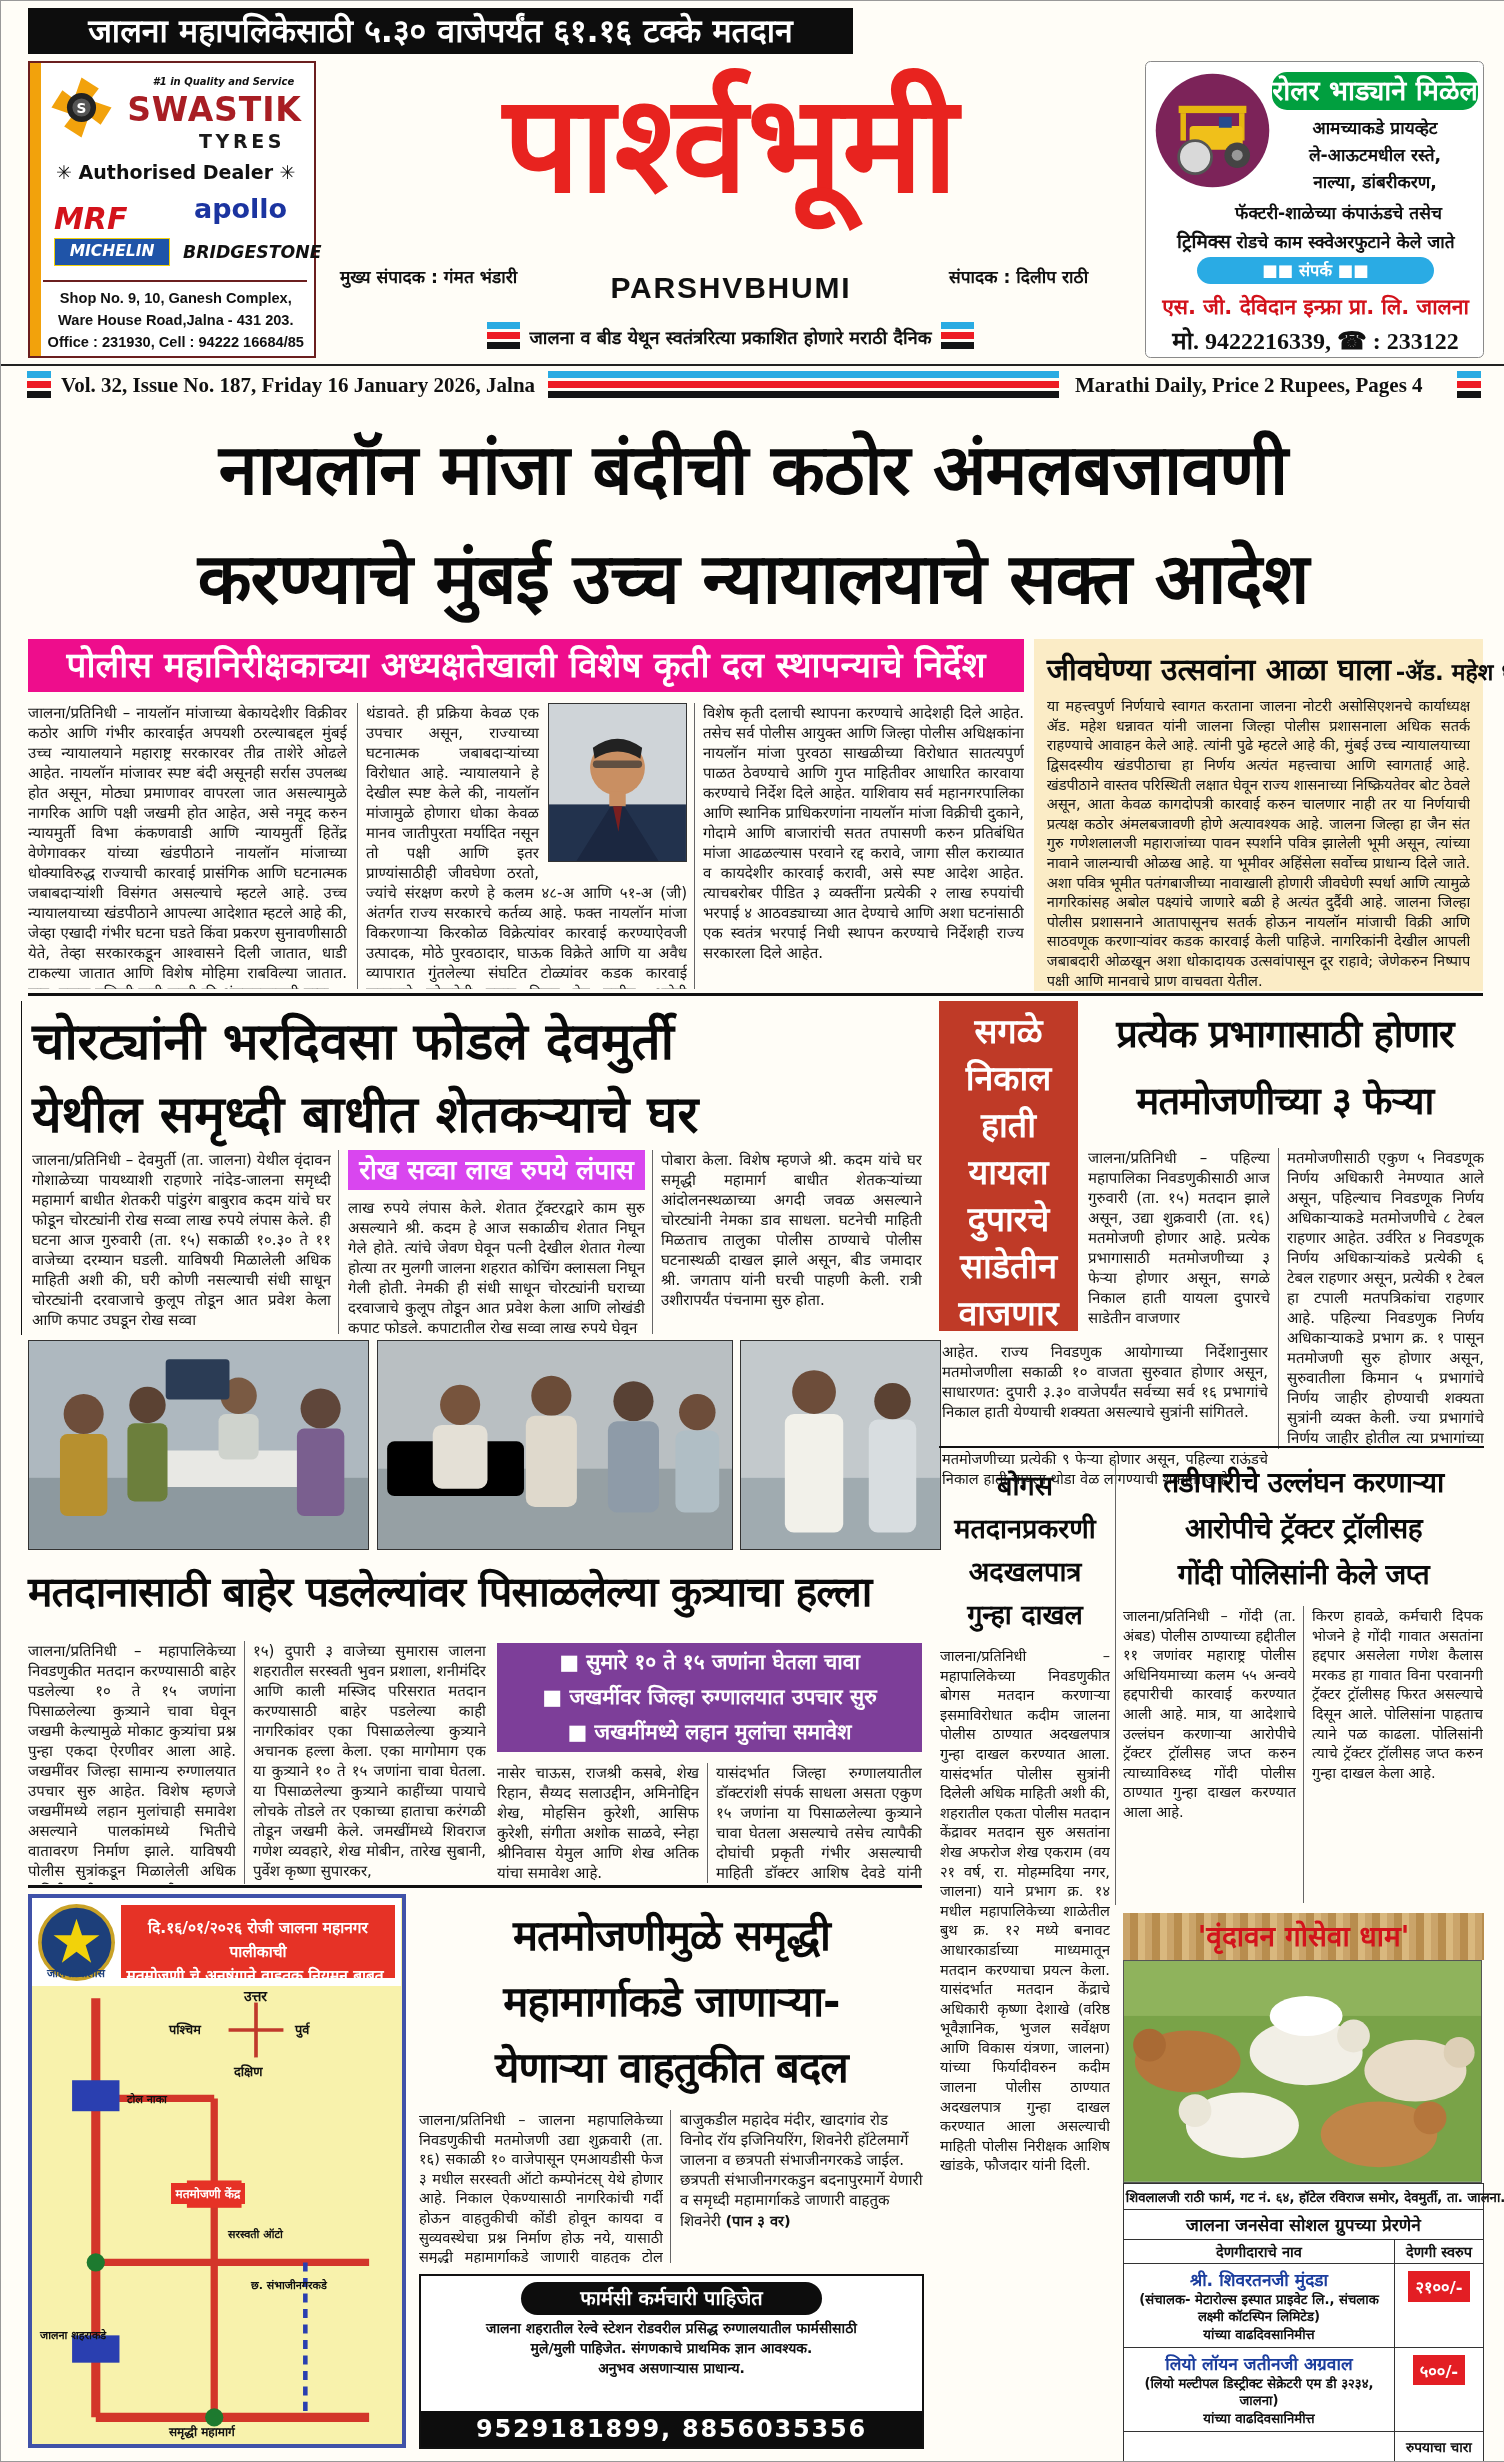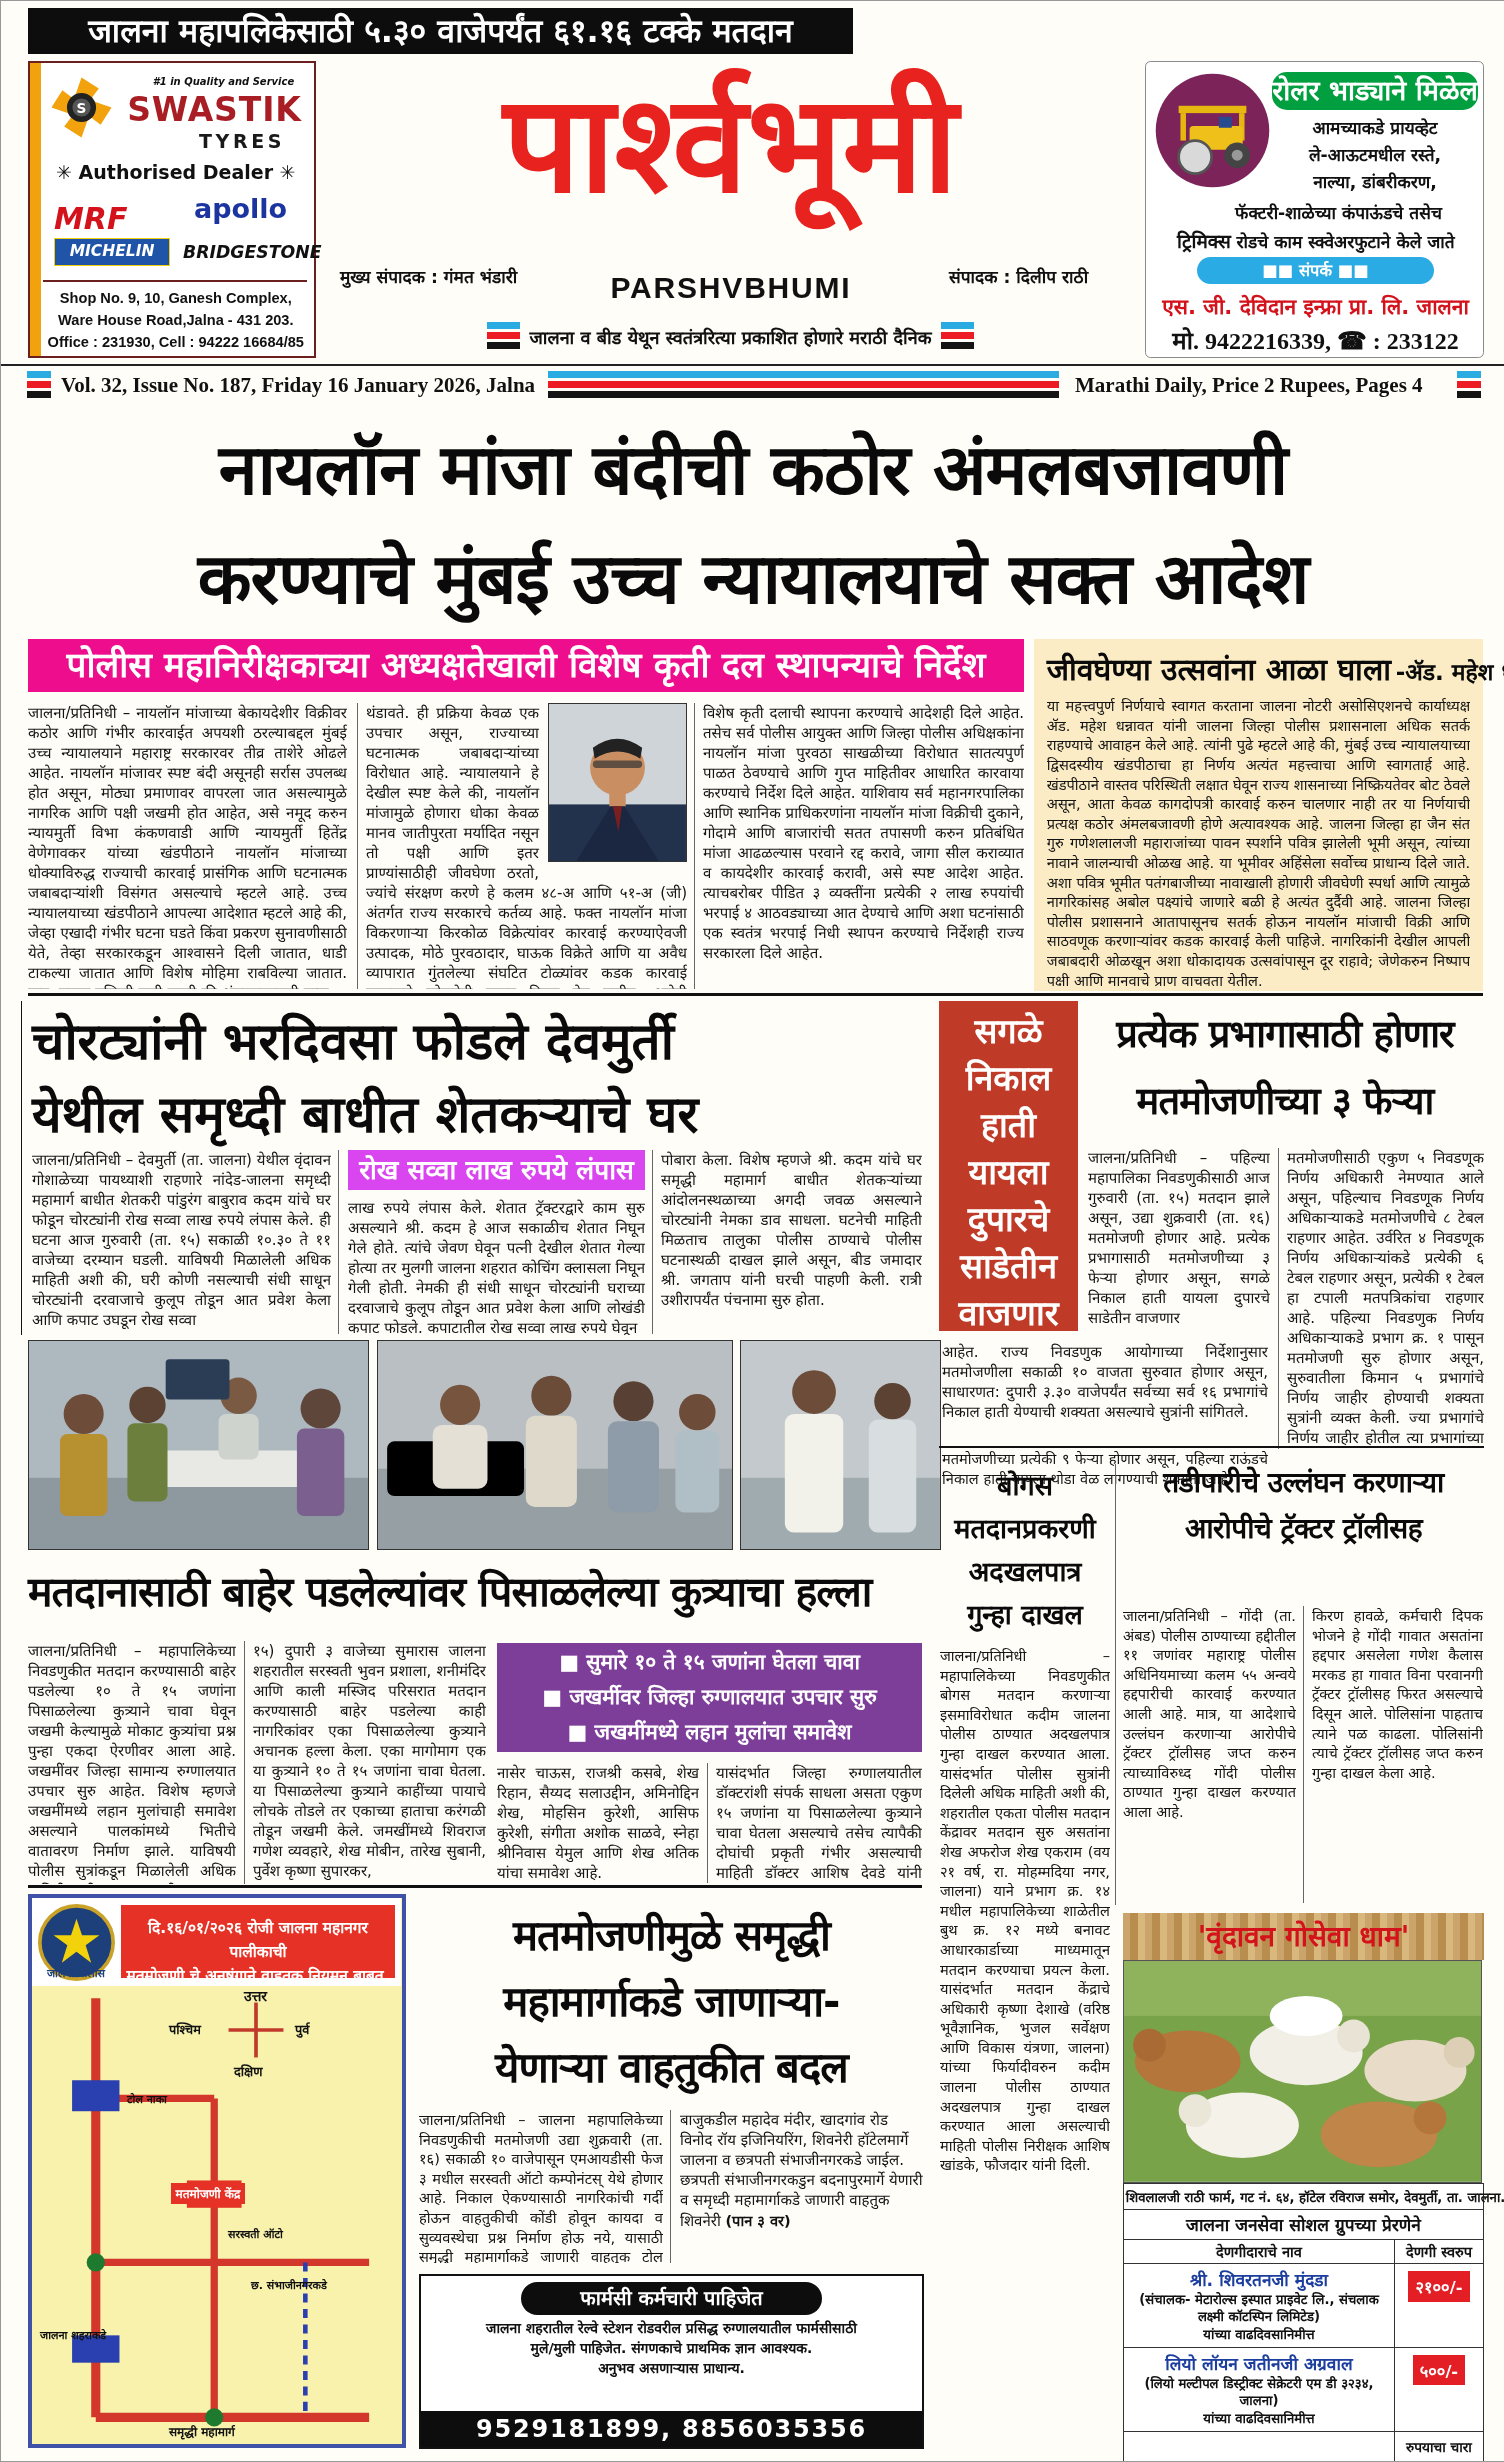--- a/index.html
+++ b/index.html
@@ -257,20 +257,21 @@
     <div style="white-space:nowrap;">मतदानप्रकरणी</div>
     <div>अदखलपात्र</div>
     <div>गुन्हा दाखल</div>
   </div>
   <div class="abs bt" style="left:939px;top:1645px;width:170px;height:806px;font-size:14.6px;line-height:19.6px;">जालना/प्रतिनिधी – महापालिकेच्या निवडणुकीत बोगस मतदान करणाऱ्या इसमाविरोधात कदीम जालना पोलीस ठाण्यात अदखलपात्र गुन्हा दाखल करण्यात आला.  यासंदर्भात पोलीस सुत्रांनी दिलेली अधिक माहिती अशी की, शहरातील एकता पोलीस मतदान केंद्रावर मतदान सुरु असतांना शेख अफरोज शेख एकराम (वय २१ वर्ष, रा. मोहम्मदिया नगर, जालना) याने प्रभाग क्र. १४ मधील महापालिकेच्या शाळेतील बुथ क्र. १२ मध्ये बनावट आधारकार्डाच्या माध्यमातून मतदान करण्याचा प्रयत्न केला.  यासंदर्भात मतदान केंद्राचे अधिकारी कृष्णा देशाखे (वरिष्ठ भूवैज्ञानिक, भुजल सर्वेक्षण आणि विकास यंत्रणा, जालना) यांच्या फिर्यादीवरुन कदीम जालना पोलीस ठाण्यात अदखलपात्र गुन्हा दाखल करण्यात आला असल्याची माहिती पोलीस निरीक्षक आशिष खांडके, फौजदार यांनी दिली.</div>
   <div class="vline" style="left:1114px;top:1463px;height:441px;"></div>
 
   <div class="abs hl center" style="left:1122px;top:1459px;width:361px;font-size:28px;line-height:46px;letter-spacing:-0.5px;">
     <div style="white-space:nowrap;">तडीपारीचे उल्लंघन करणाऱ्या</div>
     <div>आरोपीचे ट्रॅक्टर ट्रॉलीसह</div>
+    <div>गोंदी पोलिसांनी केले जप्त</div>
   </div>
   <div class="abs bt" style="left:1122px;top:1605px;width:173px;height:297px;font-size:14.6px;line-height:19.6px;">जालना/प्रतिनिधी – गोंदी (ता. अंबड) पोलीस ठाण्याच्या हद्दीतील ११ जणांवर महाराष्ट्र पोलीस अधिनियमाच्या कलम ५५ अन्वये हद्दपारीची कारवाई करण्यात आली आहे. मात्र, या आदेशाचे उल्लंघन करणाऱ्या आरोपीचे ट्रॅक्टर ट्रॉलीसह जप्त करुन त्याच्याविरुध्द गोंदी पोलीस ठाण्यात गुन्हा दाखल करण्यात आला आहे.</div>
   <div class="vline" style="left:1302px;top:1605px;height:297px;"></div>
   <div class="abs bt" style="left:1311px;top:1605px;width:171px;height:297px;font-size:14.6px;line-height:19.6px;">किरण हावळे, कर्मचारी दिपक भोजने हे गोंदी गावात असतांना हद्दपार असलेला गणेश कैलास मरकड हा गावात विना परवानगी ट्रॅक्टर ट्रॉलीसह फिरत असल्याचे दिसून आले. पोलिसांना पाहताच त्याने पळ काढला. पोलिसांनी त्याचे ट्रॅक्टर ट्रॉलीसह जप्त करुन गुन्हा दाखल केला आहे.</div>
 
   <div class="abs" style="left:27px;top:1893px;width:378px;height:554px;border:4.6px solid #4052a8;background:#f8f2ac;box-sizing:border-box;">
     <div class="abs" style="left:0;top:0;width:369px;height:88px;background:#fff;">
       <div class="abs" style="left:5.5px;top:5.5px;">
         <svg width="77" height="77" viewBox="0 0 84 84">
           <circle cx="42" cy="42" r="40" fill="#1d3f7a" stroke="#c9a227" stroke-width="4"></circle>

